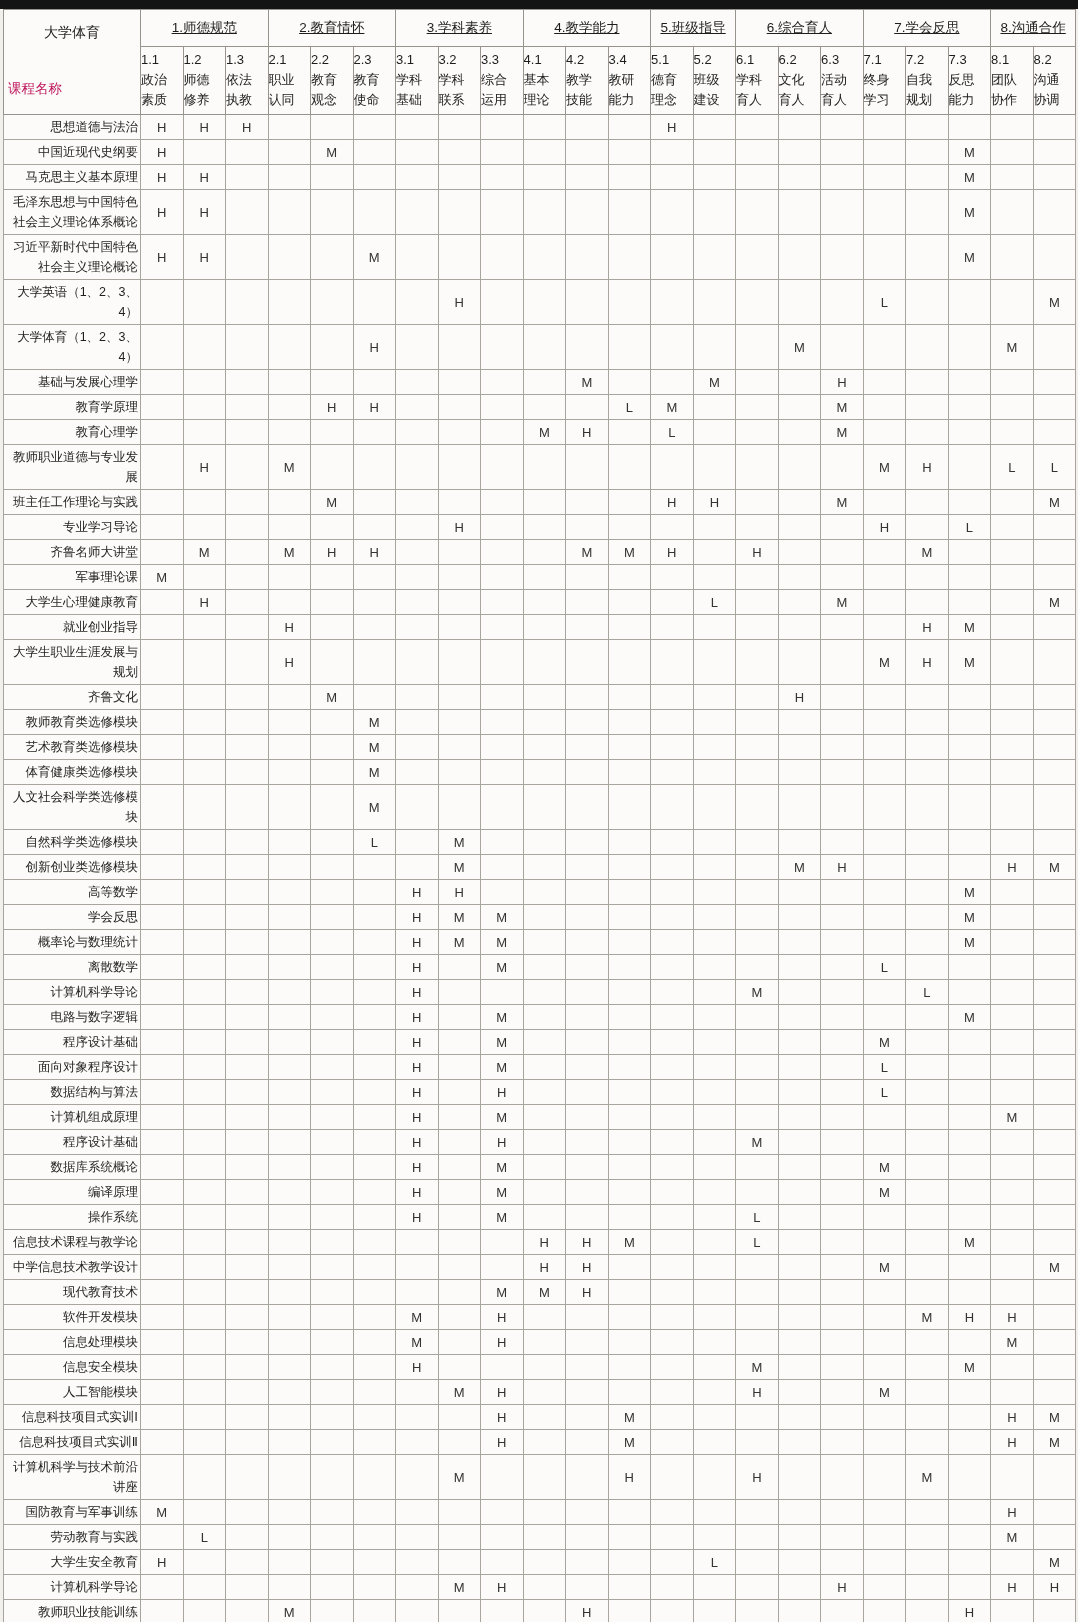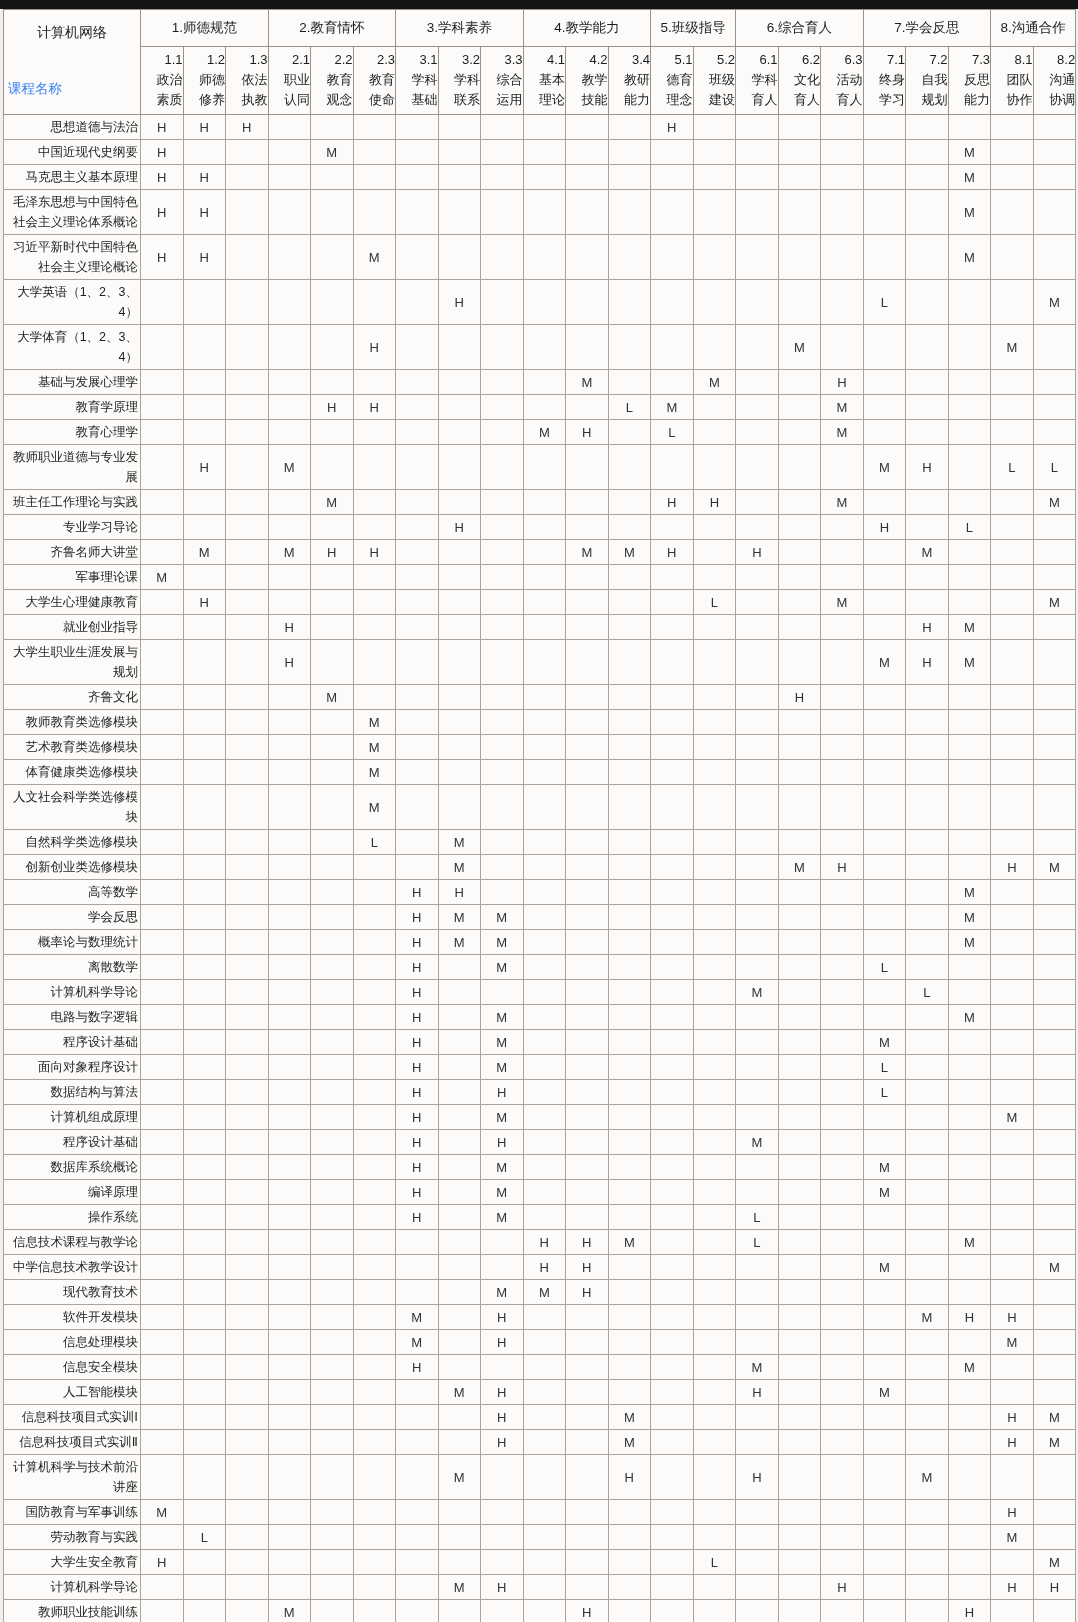--- a/index.html
+++ b/index.html
@@ -30,33 +30,34 @@
     vertical-align: top;
     text-align: left;
   }
   .corner-inner {
     height: 86px;
     display: flex;
     flex-direction: column;
     justify-content: space-between;
   }
   .corner-top { align-self: center; font-size: 14px; color: #1d1d1d; padding-top: 10px; }
-  .corner-bottom { align-self: flex-start; font-size: 13.5px; color: #3b82f6; padding-bottom: 2px; }
+  .corner-bottom { align-self: flex-start; font-size: 13.5px; color: #be185d; padding-bottom: 2px; }
   
   th.g {
     height: 28px;
     font-size: 13.5px;
     text-align: center;
     color: #1d1d1d;
     padding: 4px;
+    text-decoration: underline;
   }
   
   th.s {
     padding: 3px 0 4px 0;
-    text-align: right;
+    text-align: left;
     vertical-align: top;
     font-size: 13px;
     color: #1d1d1d;
   }
   th.s div { line-height: 1.55; }
   
   th.c {
     text-align: right;
     font-size: 12.5px;
     color: #1f1f1f;
@@ -101,21 +102,21 @@
         <col style="width: 42.5px;">
         <col style="width: 42.5px;">
         <col style="width: 42.5px;">
         <col style="width: 42.5px;">
         <col style="width: 42.5px;">
       </colgroup>
     <thead>
       <tr>
         <th class="corner" rowspan="2">
           <div class="corner-inner">
-            <span class="corner-top">计算机网络</span>
+            <span class="corner-top">大学体育</span>
             <span class="corner-bottom">课程名称</span>
           </div>
         </th>
       <th colspan="3" class="g">1.师德规范</th>
           <th colspan="3" class="g">2.教育情怀</th>
           <th colspan="3" class="g">3.学科素养</th>
           <th colspan="3" class="g">4.教学能力</th>
           <th colspan="2" class="g">5.班级指导</th>
           <th colspan="3" class="g">6.综合育人</th>
           <th colspan="3" class="g">7.学会反思</th>

